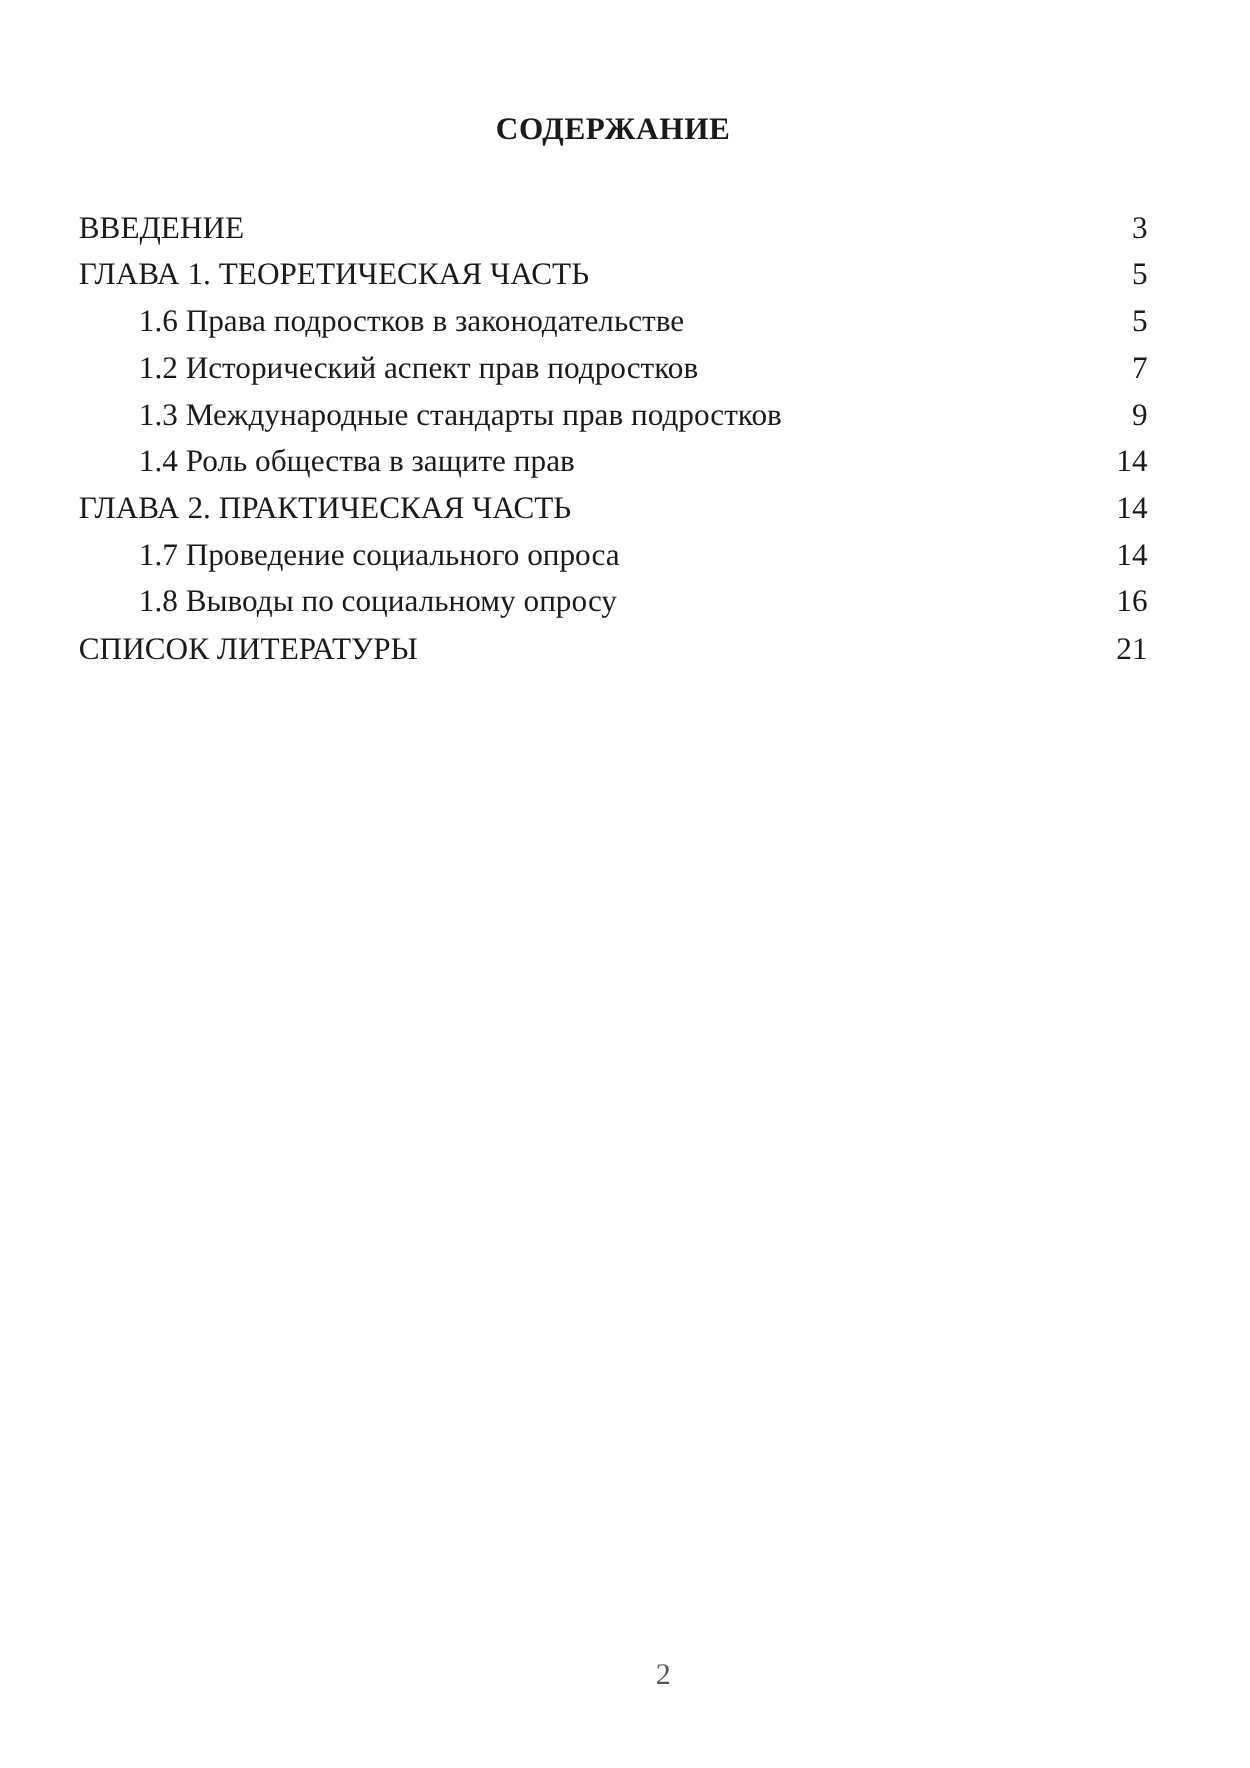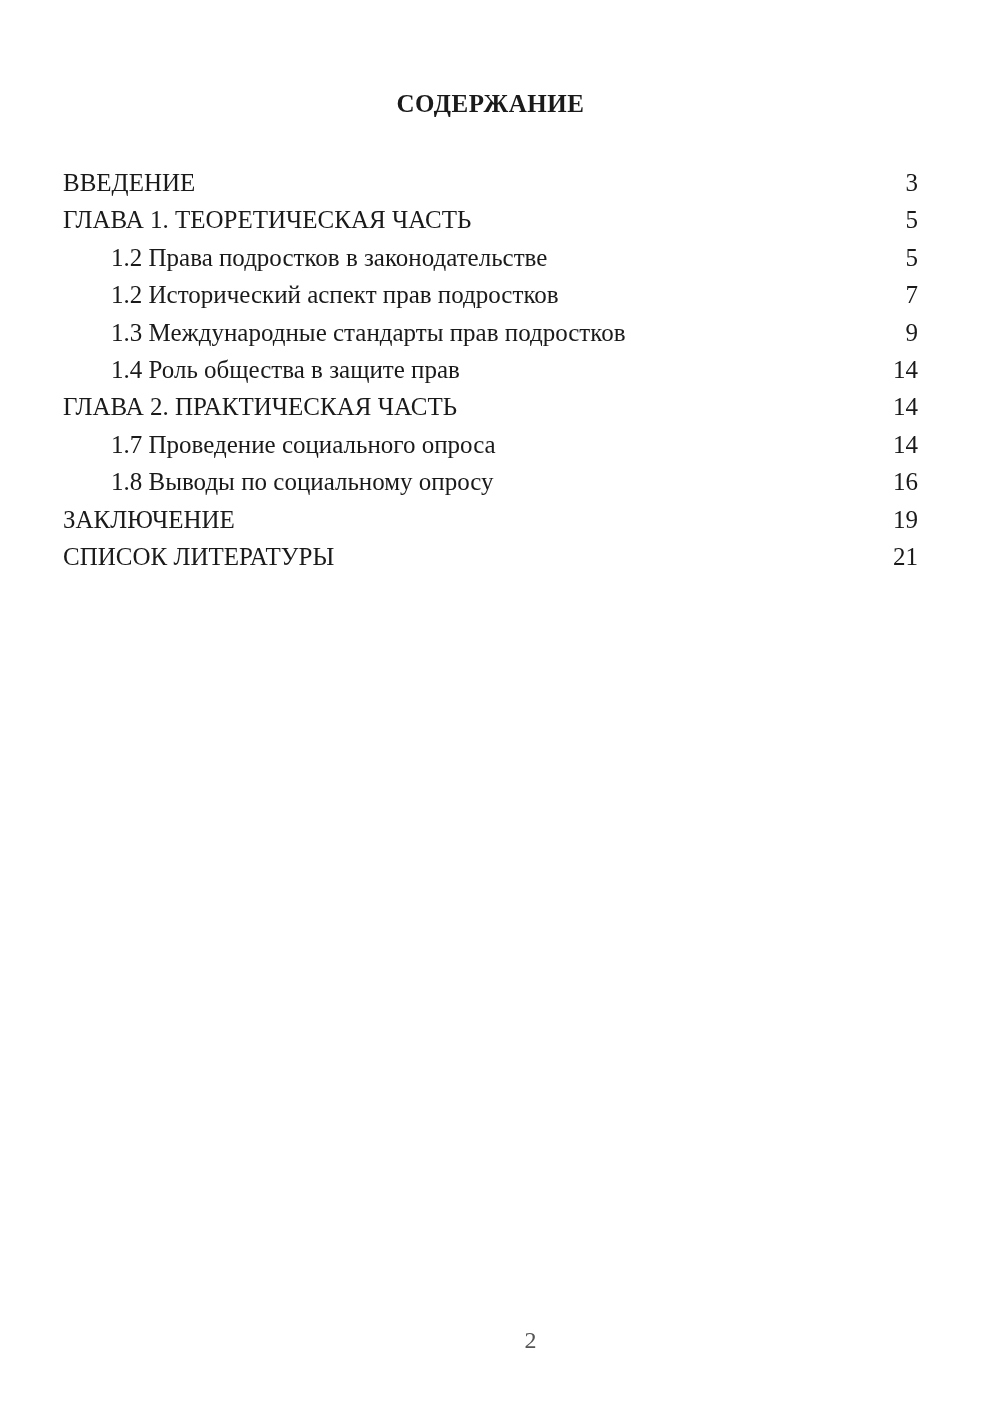--- a/index.html
+++ b/index.html
@@ -76,21 +76,21 @@
   <div class="toc-list">
       <div class="toc-row">
     <span class="toc-label">ВВЕДЕНИЕ</span>
     <span class="toc-page">3</span>
   </div>
       <div class="toc-row">
     <span class="toc-label">ГЛАВА 1. ТЕОРЕТИЧЕСКАЯ ЧАСТЬ</span>
     <span class="toc-page">5</span>
   </div>
       <div class="toc-row sub">
-    <span class="toc-label">1.2 Права подростков в законодательстве</span>
+    <span class="toc-label">1.6 Права подростков в законодательстве</span>
     <span class="toc-page">5</span>
   </div>
       <div class="toc-row sub">
     <span class="toc-label">1.2 Исторический аспект прав подростков</span>
     <span class="toc-page">7</span>
   </div>
       <div class="toc-row sub">
     <span class="toc-label">1.3 Международные стандарты прав подростков</span>
     <span class="toc-page">9</span>
   </div>
@@ -104,24 +104,20 @@
   </div>
       <div class="toc-row sub">
     <span class="toc-label">1.7 Проведение социального опроса</span>
     <span class="toc-page">14</span>
   </div>
       <div class="toc-row sub">
     <span class="toc-label">1.8 Выводы по социальному опросу</span>
     <span class="toc-page">16</span>
   </div>
       <div class="toc-row">
-    <span class="toc-label">ЗАКЛЮЧЕНИЕ</span>
-    <span class="toc-page">19</span>
-  </div>
-      <div class="toc-row">
     <span class="toc-label">СПИСОК ЛИТЕРАТУРЫ</span>
     <span class="toc-page">21</span>
   </div>
     </div>
 
   <div class="footer">2</div>
 
 </div>
 
 </body></html>

